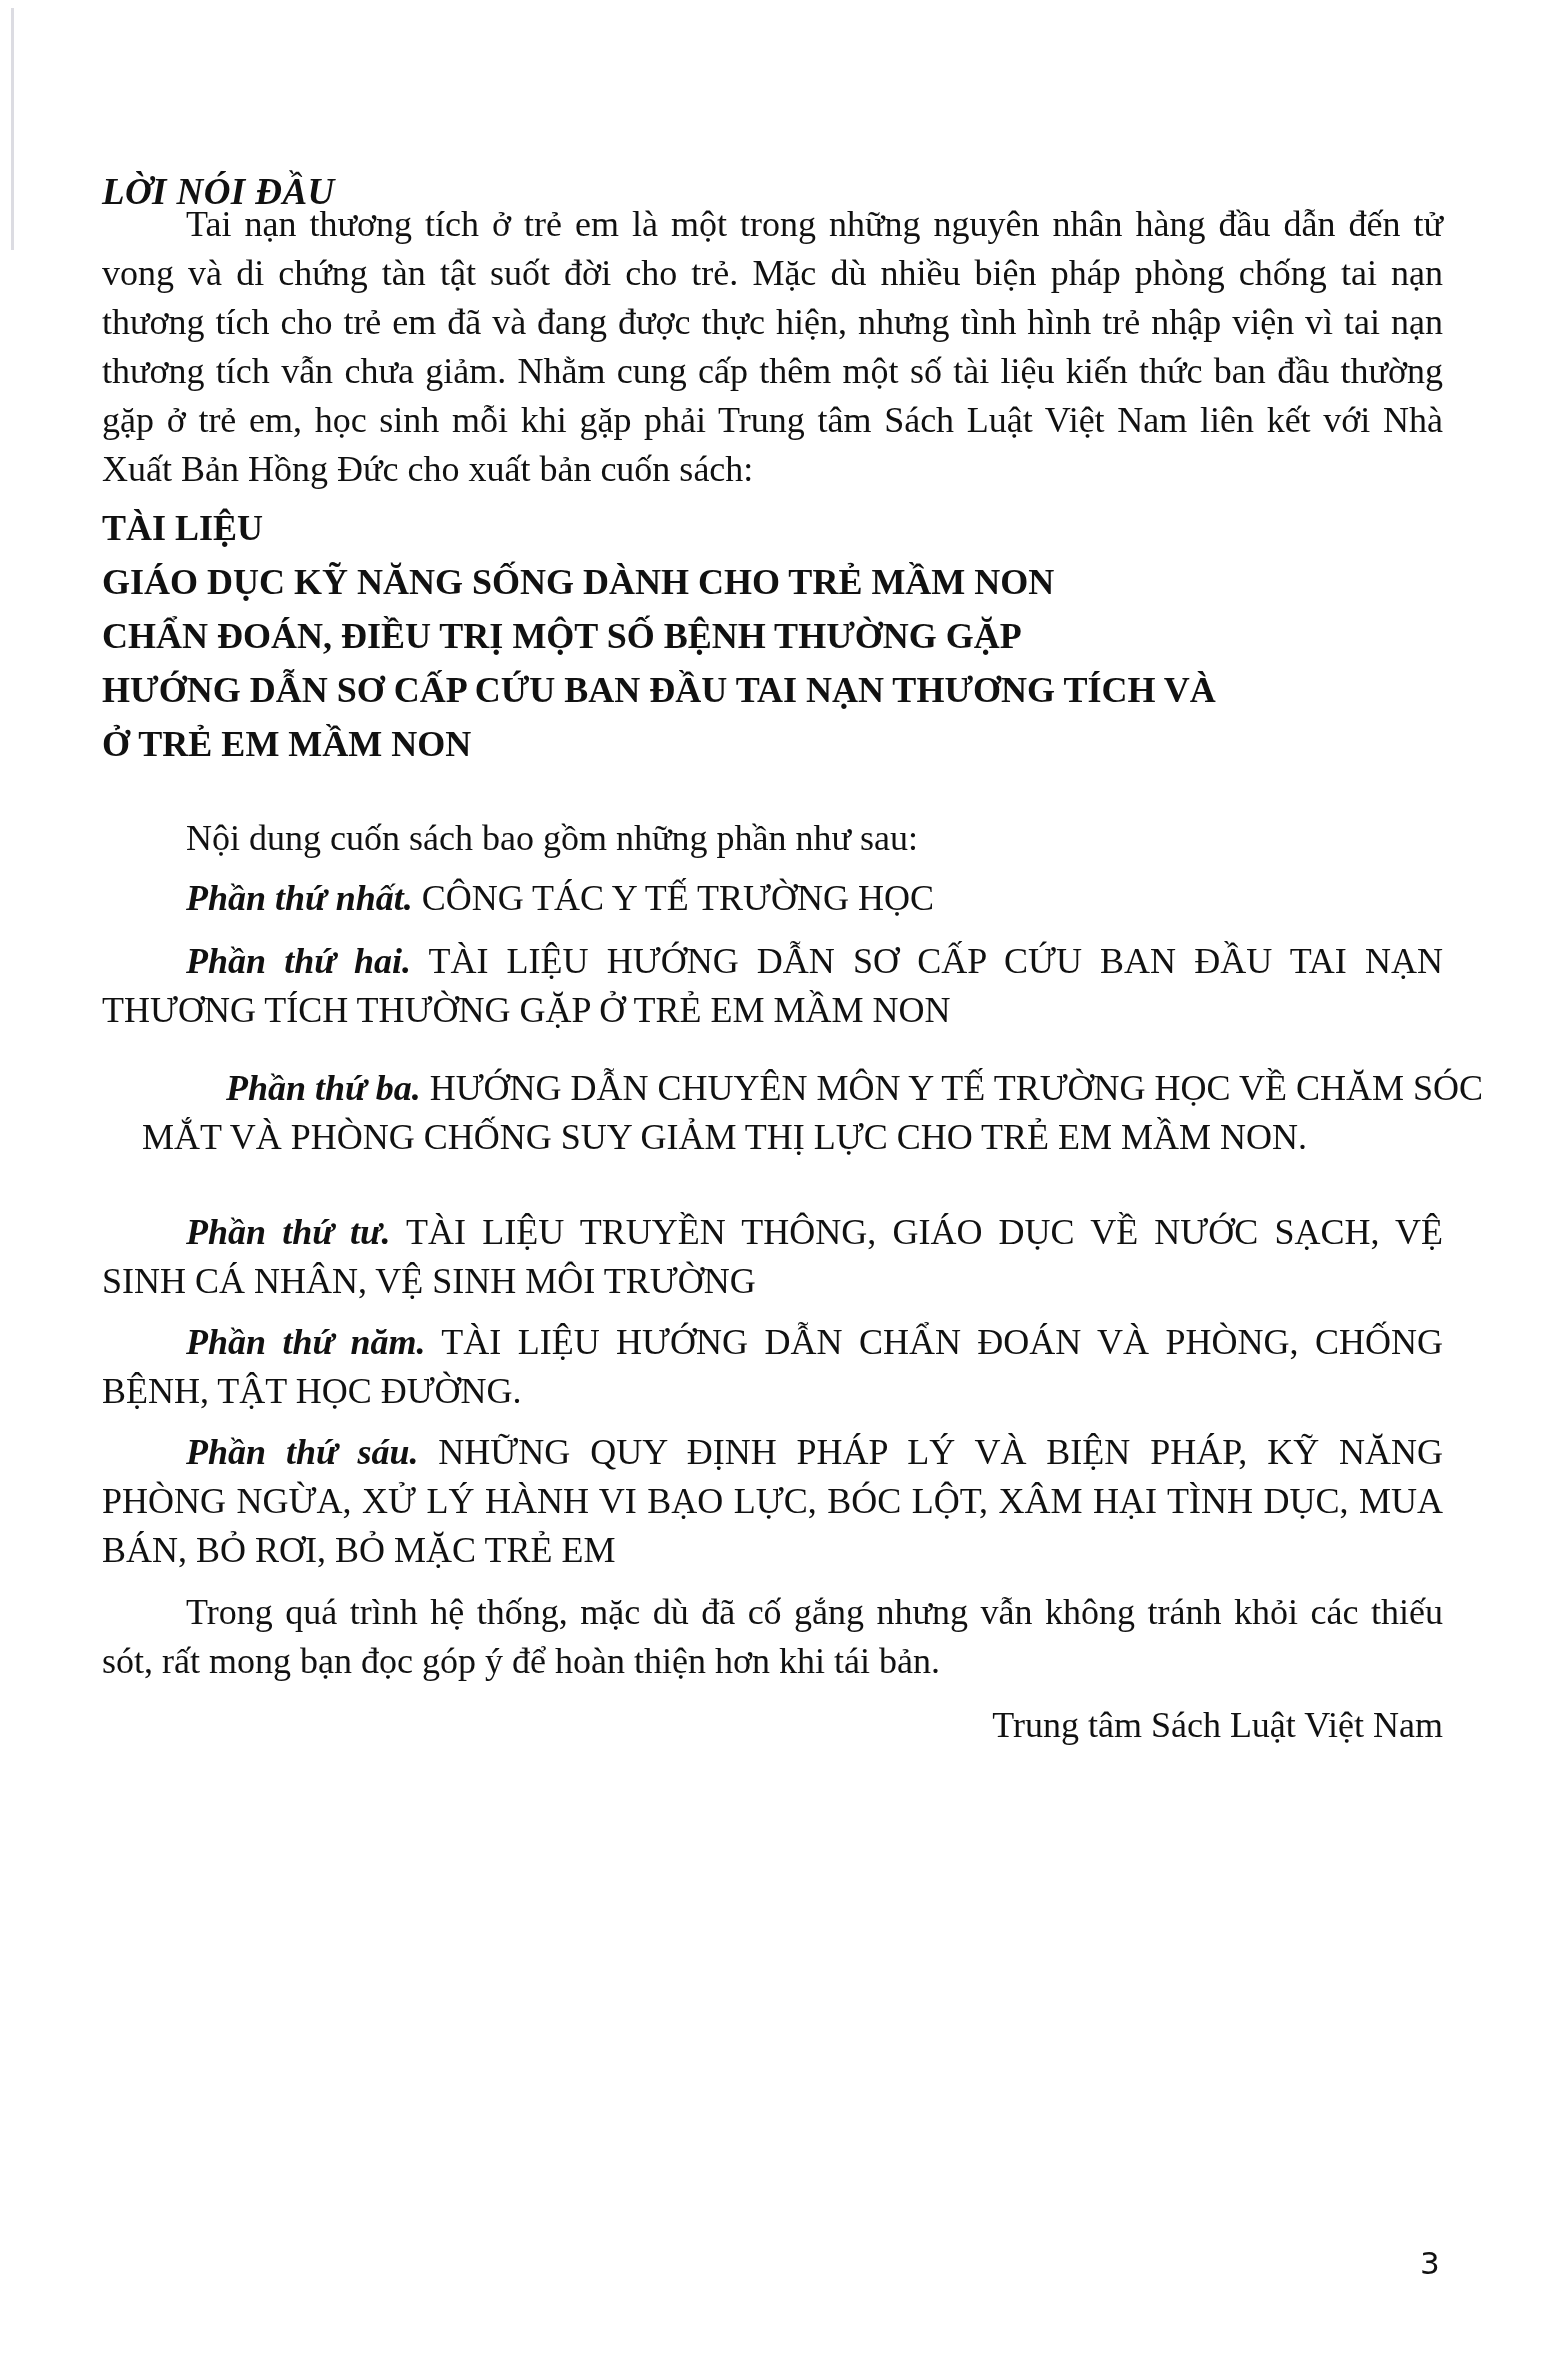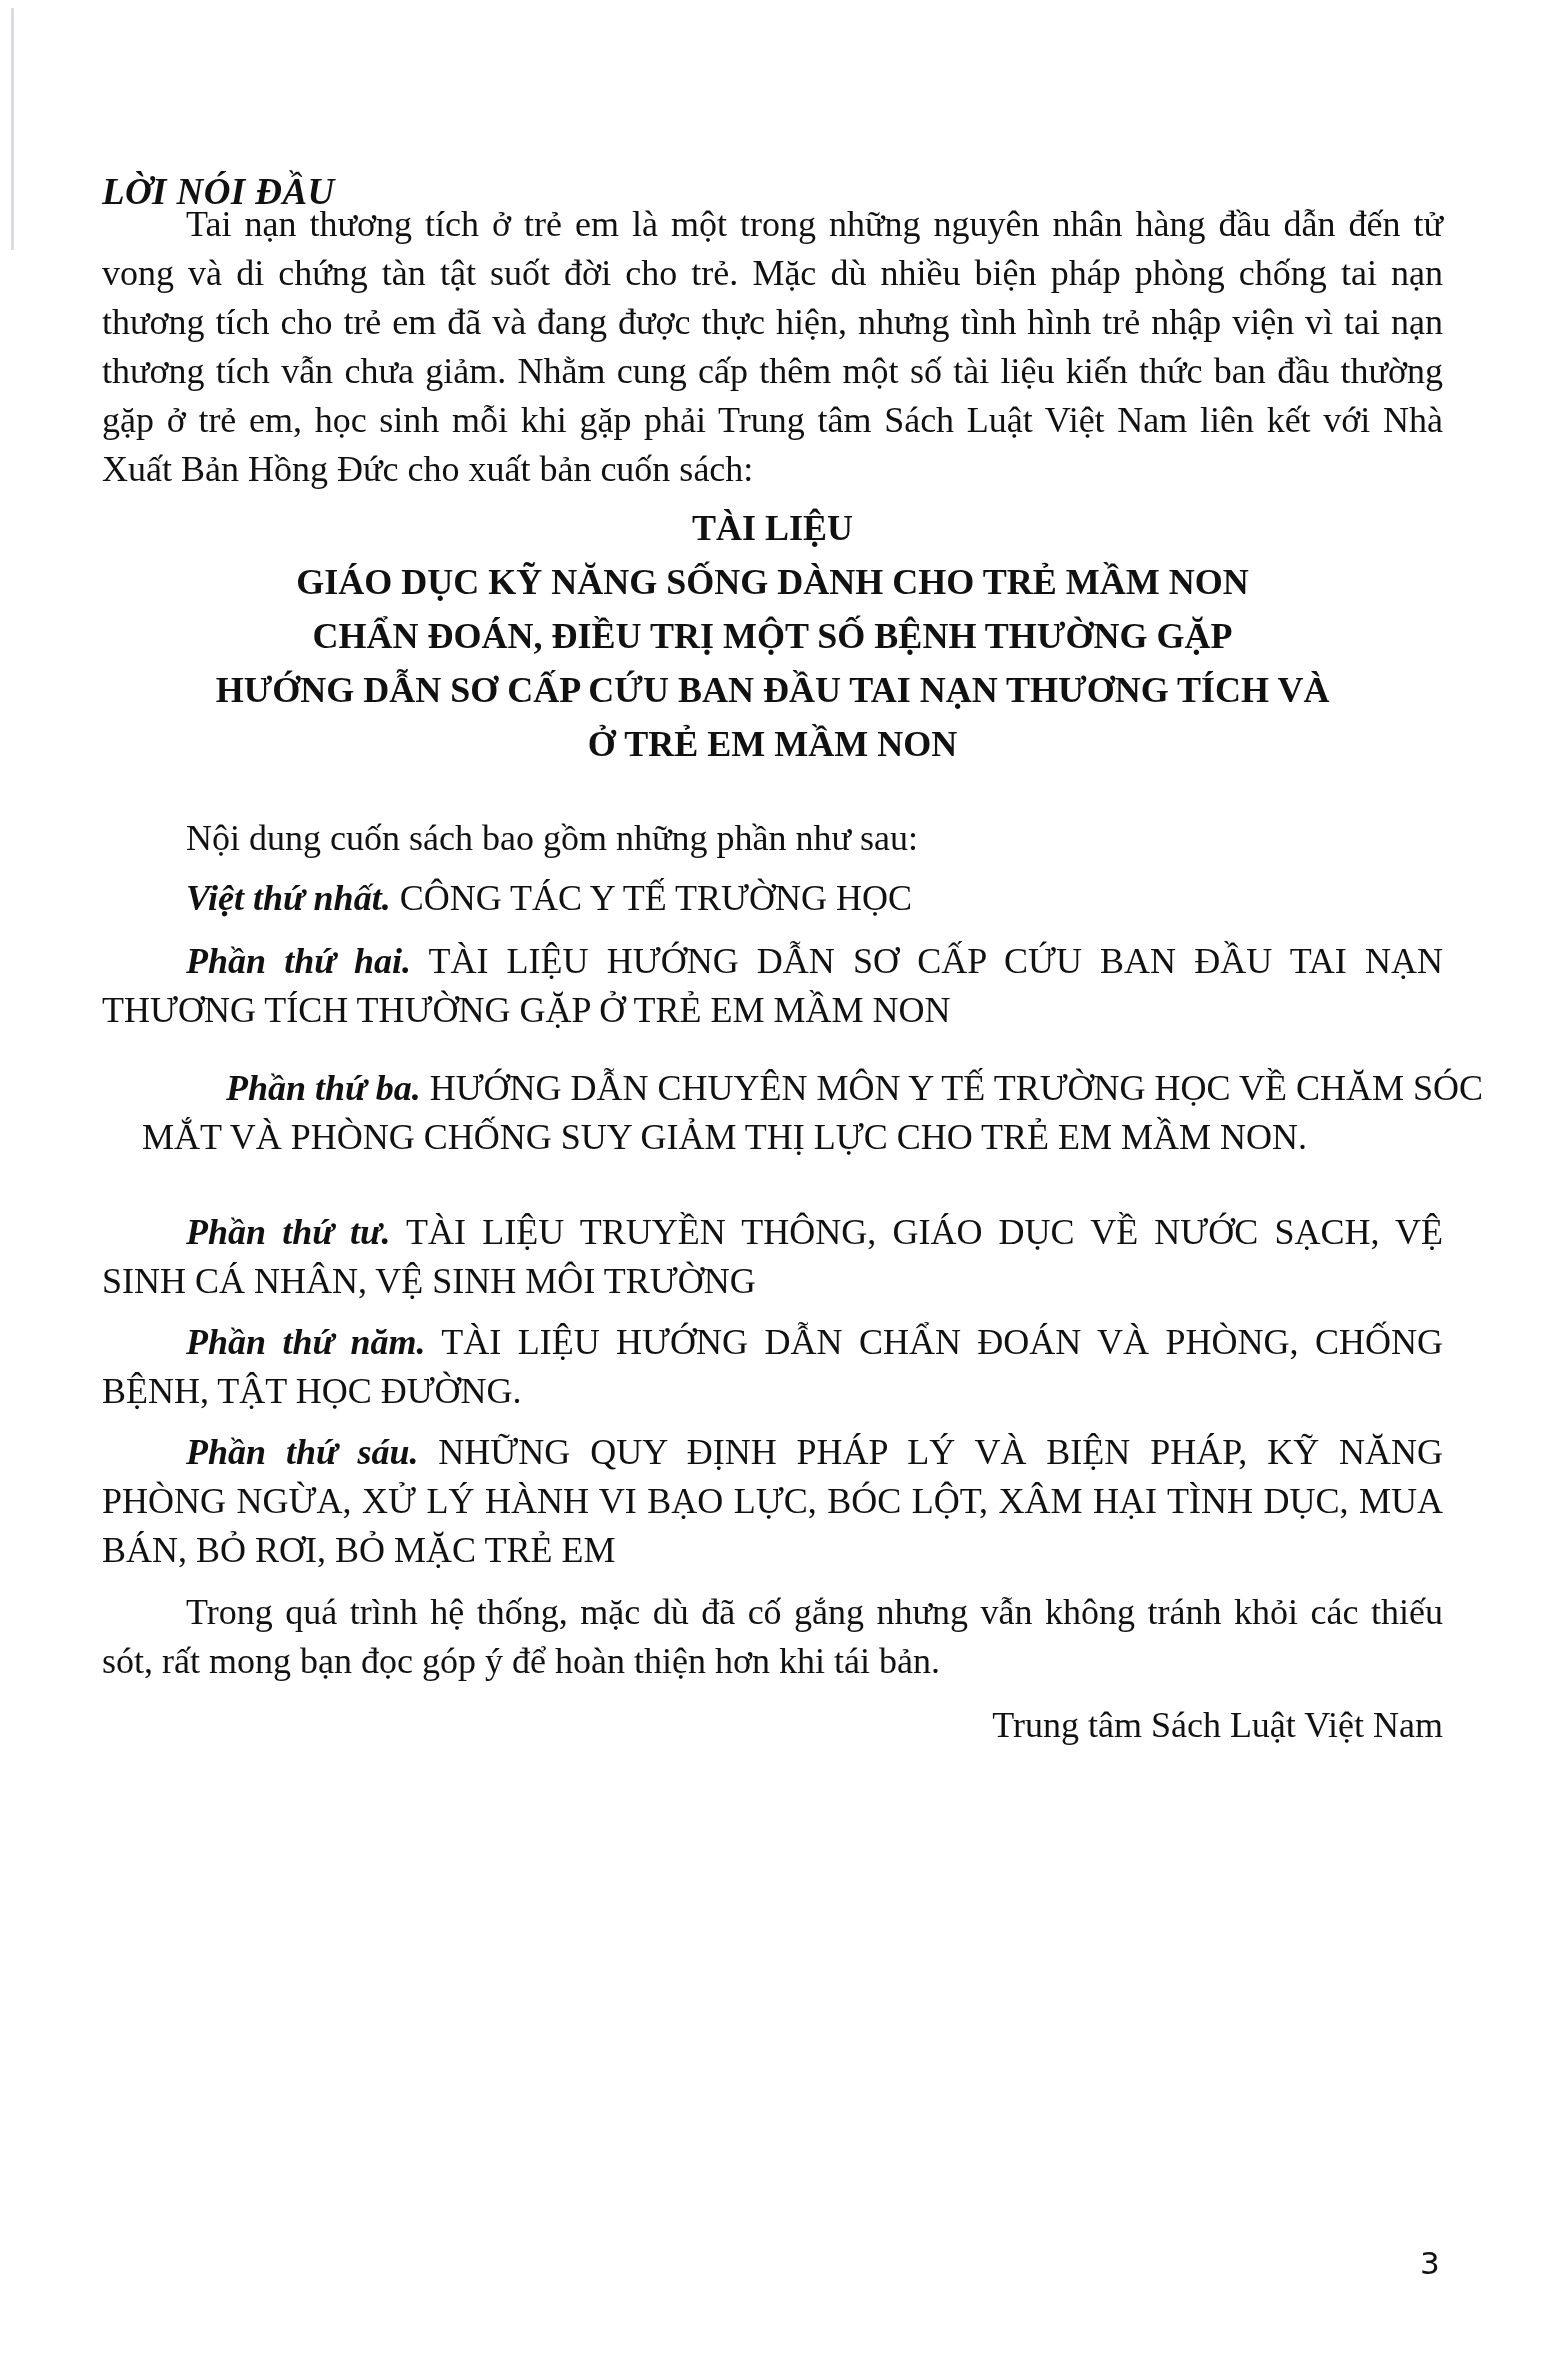--- a/index.html
+++ b/index.html
@@ -14,21 +14,21 @@
       font-weight: bold; font-size: 37px; letter-spacing: 0.4px; margin: 0; font-style: italic;
     }
     .para {
       position: absolute; left: 0; width: 1341px; margin: 0;
       font-size: 36px; line-height: 49px; text-align: justify; text-align-last: left;
       text-indent: 84px;
     }
     .para.p1 { top: 200px; }
     .book-title {
       position: absolute; left: 0; width: 1341px; top: 501px; margin: 0;
-      text-align: center; font-weight: bold; font-size: 36px; line-height: 54px;
+      text-align: left; font-weight: bold; font-size: 36px; line-height: 54px;
     }
     .book-title div { white-space: nowrap; }
     .intro { position: absolute; left: 0; top: 814px; width: 1341px; margin: 0; font-size: 36px; line-height: 48px; text-indent: 84px; }
     .section {
       position: absolute; left: 0; width: 1341px; margin: 0;
       font-size: 36px; line-height: 49px; text-indent: 84px; text-align: justify; text-align-last: left;
     }
     .section .lbl { font-weight: bold; font-style: italic; }
     .s1 { top: 874px; }
     .s2 { top: 937px; }
@@ -59,21 +59,21 @@
   <div class="book-title">
     <div>TÀI LIỆU</div>
     <div>GIÁO DỤC KỸ NĂNG SỐNG DÀNH CHO TRẺ MẦM NON</div>
     <div>CHẨN ĐOÁN, ĐIỀU TRỊ MỘT SỐ BỆNH THƯỜNG GẶP</div>
     <div>HƯỚNG DẪN SƠ CẤP CỨU BAN ĐẦU TAI NẠN THƯƠNG TÍCH VÀ</div>
     <div>Ở TRẺ EM MẦM NON</div>
   </div>
 
   <p class="intro">Nội dung cuốn sách bao gồm những phần như sau:</p>
 
-  <p class="section s1"><span class="lbl">Việt thứ nhất.</span> <span>CÔNG TÁC Y TẾ TRƯỜNG HỌC</span></p>
+  <p class="section s1"><span class="lbl">Phần thứ nhất.</span> <span>CÔNG TÁC Y TẾ TRƯỜNG HỌC</span></p>
   <p class="section s2"><span class="lbl">Phần thứ hai.</span> <span>TÀI LIỆU HƯỚNG DẪN SƠ CẤP CỨU BAN ĐẦU TAI NẠN THƯƠNG TÍCH THƯỜNG GẶP Ở TRẺ EM MẦM NON</span></p>
   <p class="section s3"><span class="lbl">Phần thứ ba.</span> <span>HƯỚNG DẪN CHUYÊN MÔN Y TẾ TRƯỜNG HỌC VỀ CHĂM SÓC MẮT VÀ PHÒNG CHỐNG SUY GIẢM THỊ LỰC CHO TRẺ EM MẦM NON.</span></p>
   <p class="section s4"><span class="lbl">Phần thứ tư.</span> <span>TÀI LIỆU TRUYỀN THÔNG, GIÁO DỤC VỀ NƯỚC SẠCH, VỆ SINH CÁ NHÂN, VỆ SINH MÔI TRƯỜNG</span></p>
   <p class="section s5"><span class="lbl">Phần thứ năm.</span> <span>TÀI LIỆU HƯỚNG DẪN CHẨN ĐOÁN VÀ PHÒNG, CHỐNG BỆNH, TẬT HỌC ĐƯỜNG.</span></p>
   <p class="section s6"><span class="lbl">Phần thứ sáu.</span> <span>NHỮNG QUY ĐỊNH PHÁP LÝ VÀ BIỆN PHÁP, KỸ NĂNG PHÒNG NGỪA, XỬ LÝ HÀNH VI BẠO LỰC, BÓC LỘT, XÂM HẠI TÌNH DỤC, MUA BÁN, BỎ RƠI, BỎ MẶC TRẺ EM</span></p>
 
   <p class="para p2">Trong quá trình hệ thống, mặc dù đã cố gắng nhưng vẫn không tránh khỏi các thiếu sót, rất mong bạn đọc góp ý để hoàn thiện hơn khi tái bản.</p>
 
   <p class="signature">Trung tâm Sách Luật Việt Nam</p>
 </div>

